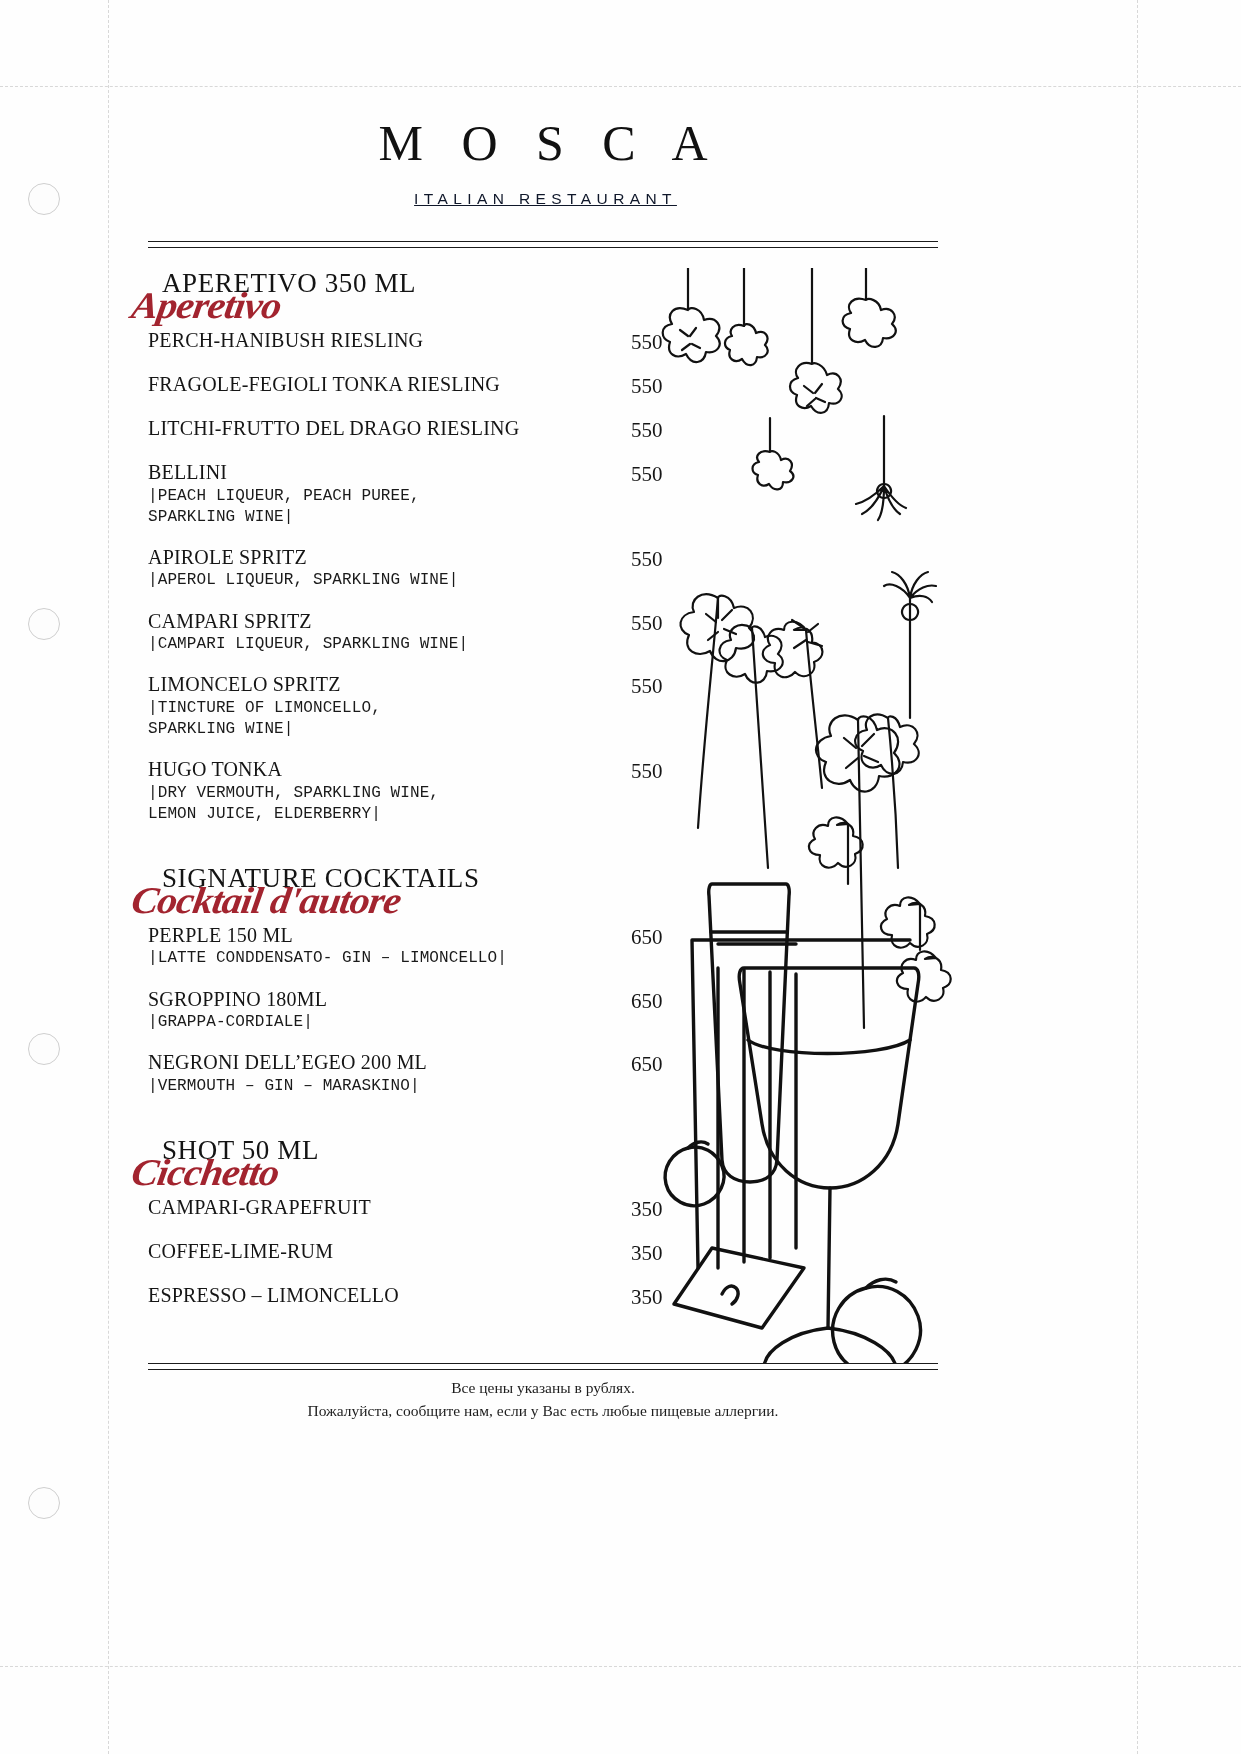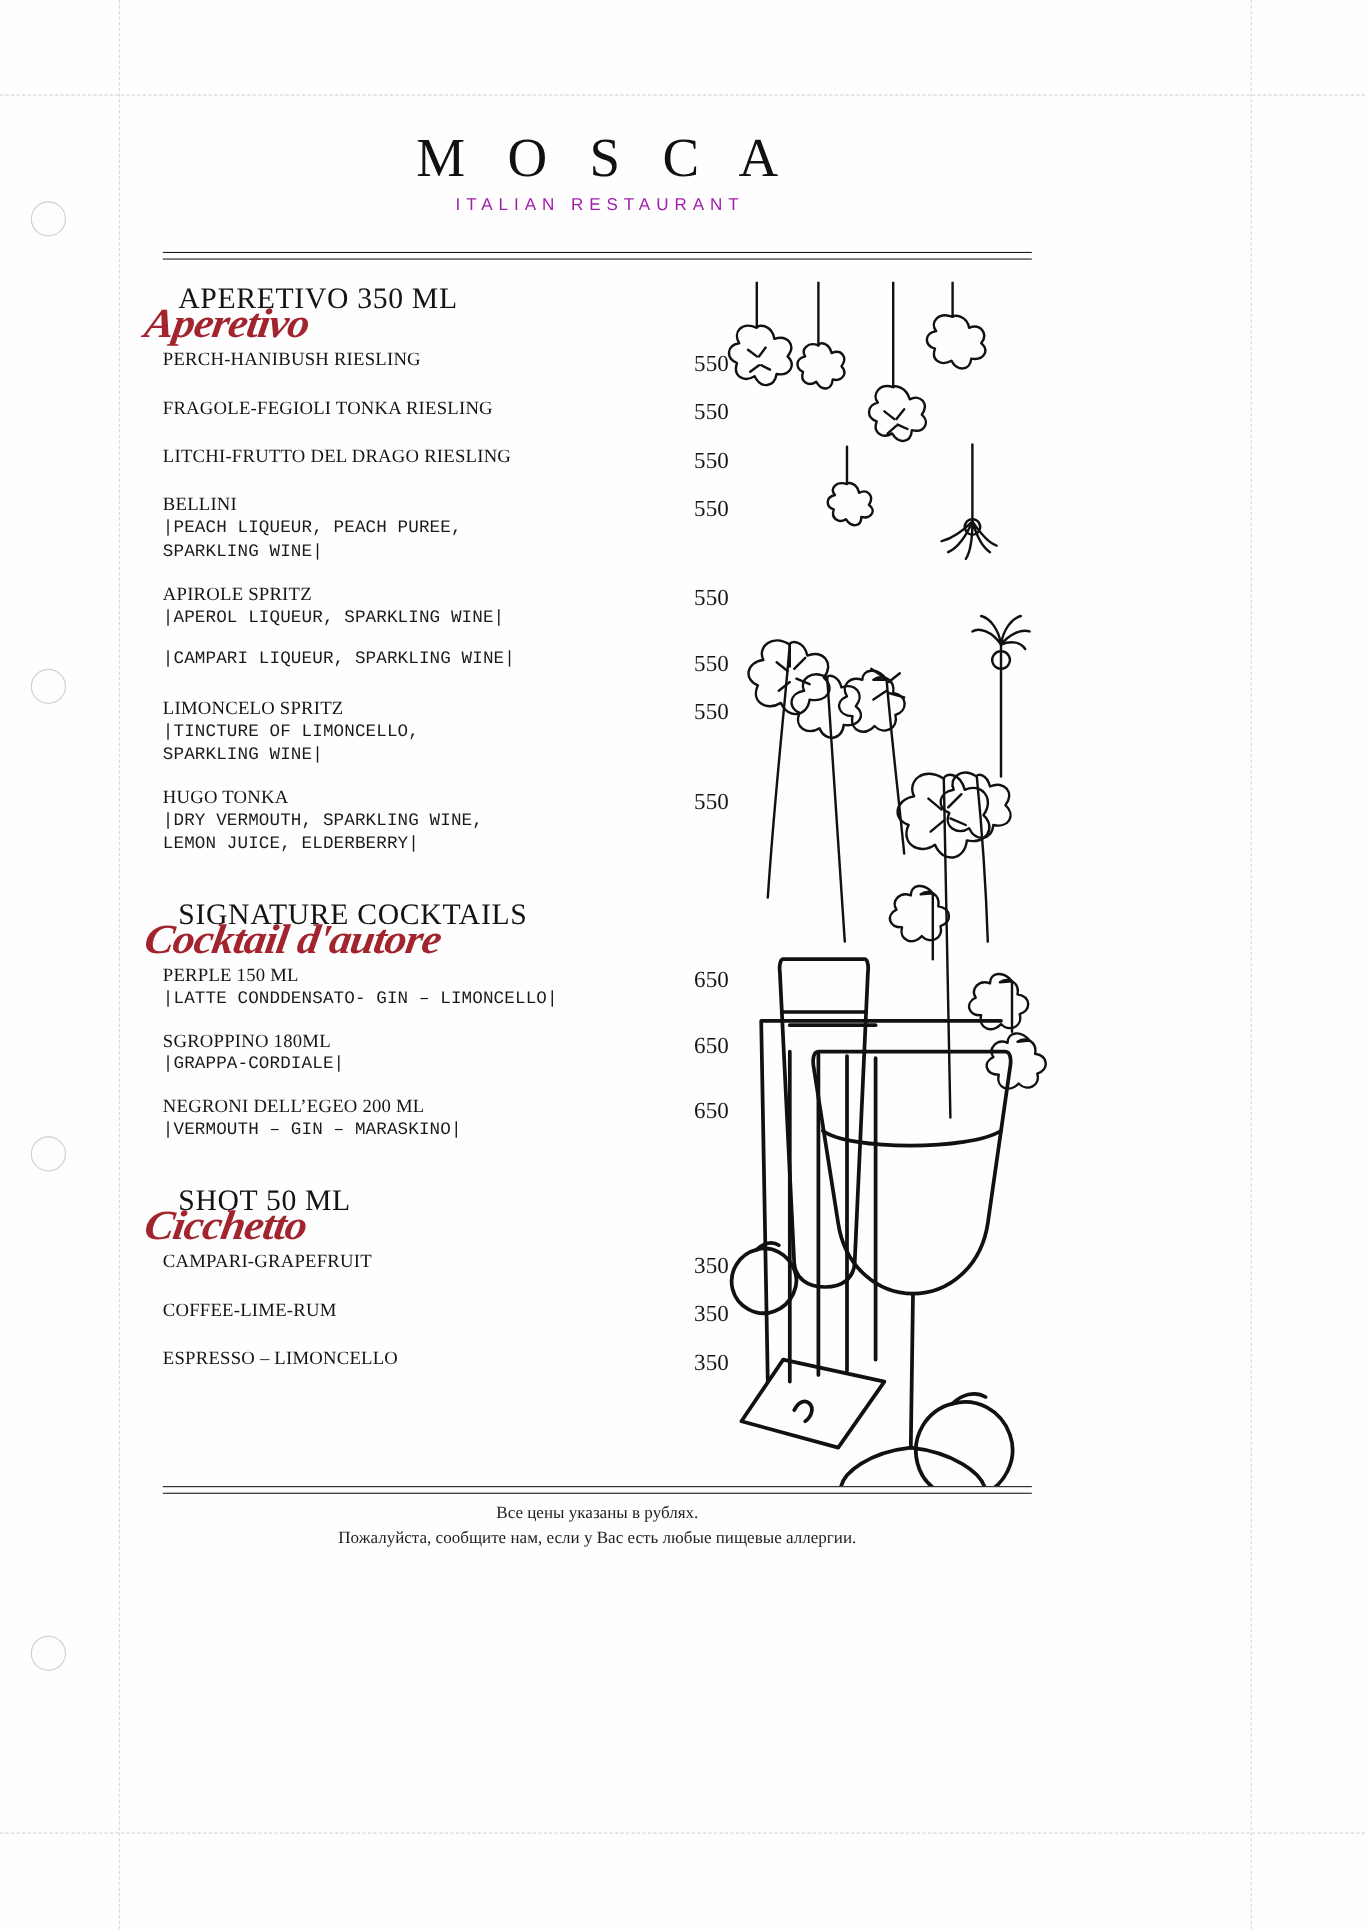--- a/index.html
+++ b/index.html
@@ -34,21 +34,21 @@
   .brand{ text-align:center; }
   .brand-name{
     font-family:"Liberation Serif", serif;
     font-size:50px; letter-spacing:13px;
     color:#111; font-weight:400; line-height:1;
     padding-left:13px;
   }
   .brand-sub{
     font-family:"Liberation Sans", sans-serif;
     font-size:15.5px; letter-spacing:5.4px;
-    color:#a21caf; margin-top:10px; padding-left:5px;
+    color:#0f172a; margin-top:22px; padding-left:5px;text-decoration:underline;
   }
 
   
   .rule-double{
     margin-top:33px;
     border-top:1.4px solid #1b1b1b;
     border-bottom:1.4px solid #1b1b1b;
     height:5px;
   }
   .rule-double.bottom{ margin-top:0; }
@@ -94,21 +94,21 @@
   
   .items{ margin-top:4px; }
   .item{
     position:relative;
     display:flex; align-items:flex-start;
     margin-bottom:17px;
   }
   .item-main{ flex:0 0 465px; }
   .item-name{
     font-family:"Liberation Serif", serif;
-    font-size:17px; color:#151515; line-height:1.28;
+    font-size:20px; color:#151515; line-height:1.28;
     letter-spacing:0.2px;
   }
   .item-desc{
     font-family:Liberation Mono, monospace;
     font-size:16px; color:#1a1a1a; line-height:1.32;
     letter-spacing:0.1px; white-space:pre-line;
   }
   .item-price{
     font-family:"Liberation Serif", serif;
     font-size:21px; color:#161616;
@@ -186,20 +186,21 @@
               </div>
               <div class="item">
                 <div class="item-main">
                   <div class="item-name">APIROLE SPRITZ</div>
                   <div class="item-desc">|APEROL LIQUEUR, SPARKLING WINE|</div>
                 </div>
                 <div class="item-price">550</div>
               </div>
               <div class="item">
                 <div class="item-main">
+                  <div class="item-name">CAMPARI SPRITZ</div>
                   <div class="item-desc">|CAMPARI LIQUEUR, SPARKLING WINE|</div>
                 </div>
                 <div class="item-price">550</div>
               </div>
               <div class="item">
                 <div class="item-main">
                   <div class="item-name">LIMONCELO SPRITZ</div>
                   <div class="item-desc">|TINCTURE OF LIMONCELLO,
  SPARKLING WINE|</div>
                 </div>

